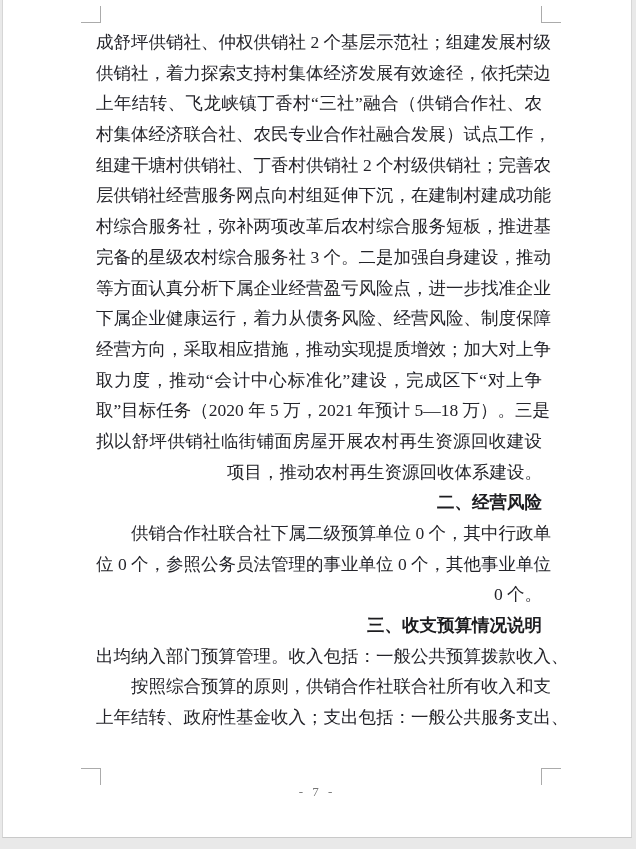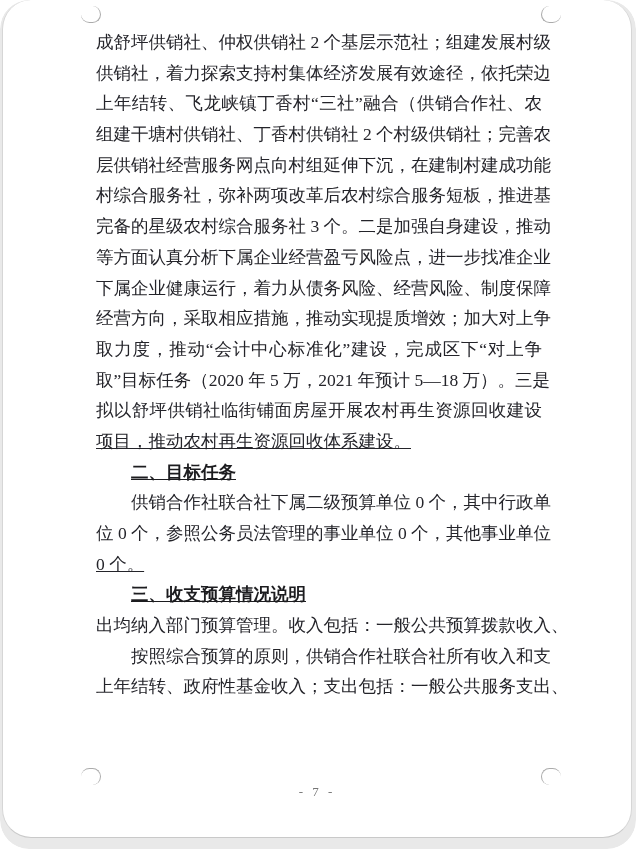--- a/index.html
+++ b/index.html
@@ -3,21 +3,21 @@
 <meta charset="utf-8">
 <style>
   :root {
     --text: #24242a;
     --page-bg: #ffffff;
     --outside-bg: #e9e9e9;
     --crop-mark: #ababab;
     --page-number: #757575;
     --page-edge: #d6d6d6;
   }
-  * { margin: 0; padding: 0; box-sizing: border-box; border-radius: 29px; }
+  * { margin: 0; padding: 0; box-sizing: border-box; }
   html, body { background: #ffffff; }
   .viewport {
     position: relative;
     width: 636px;
     height: 849px;
     background: var(--outside-bg);
     overflow: hidden;
     font-family: "Liberation Serif", "DejaVu Serif", serif;
   }
   .page {
@@ -46,23 +46,22 @@
   }
   .line {
     height: 30.7px;
     line-height: 30.7px;
     white-space: nowrap;
     text-align: justify;
     text-align-last: justify;
     text-justify: inter-character;
   }
   .line.flush {
-    text-align: left;
+    text-align: right;
     text-align-last: auto;
-    text-decoration: underline;
   }
   .line.indent { text-indent: 35px; }
   .line.heading { font-weight: bold; color: #1c1c1f; }
   .pagenum {
     position: absolute;
     left: 0;
     top: 784px;
     width: 100%;
     text-align: center;
     font-size: 13px;
@@ -79,32 +78,33 @@
 
     <div class="crop-mark tl"></div>
     <div class="crop-mark tr"></div>
     <div class="crop-mark bl"></div>
     <div class="crop-mark br"></div>
 
     <div class="textblock">
       <div class="line">成舒坪供销社、仲权供销社 2 个基层示范社；组建发展村级</div>
       <div class="line">供销社，着力探索支持村集体经济发展有效途径，依托荣边</div>
       <div class="line">上年结转、飞龙峡镇丁香村“三社”融合（供销合作社、农</div>
+      <div class="line">村集体经济联合社、农民专业合作社融合发展）试点工作，</div>
       <div class="line">组建干塘村供销社、丁香村供销社 2 个村级供销社；完善农</div>
       <div class="line">层供销社经营服务网点向村组延伸下沉，在建制村建成功能</div>
       <div class="line">村综合服务社，弥补两项改革后农村综合服务短板，推进基</div>
       <div class="line">完备的星级农村综合服务社 3 个。二是加强自身建设，推动</div>
       <div class="line">等方面认真分析下属企业经营盈亏风险点，进一步找准企业</div>
       <div class="line">下属企业健康运行，着力从债务风险、经营风险、制度保障</div>
       <div class="line">经营方向，采取相应措施，推动实现提质增效；加大对上争</div>
       <div class="line">取力度，推动“会计中心标准化”建设，完成区下“对上争</div>
       <div class="line">取”目标任务（2020 年 5 万，2021 年预计 5—18 万）。三是</div>
       <div class="line">拟以舒坪供销社临街铺面房屋开展农村再生资源回收建设</div>
       <div class="line flush">项目，推动农村再生资源回收体系建设。</div>
-      <div class="line heading indent flush">二、目标任务</div>
+      <div class="line heading indent flush">二、经营风险</div>
       <div class="line indent">供销合作社联合社下属二级预算单位 0 个，其中行政单</div>
       <div class="line">位 0 个，参照公务员法管理的事业单位 0 个，其他事业单位</div>
       <div class="line flush">0 个。</div>
       <div class="line heading indent flush">三、收支预算情况说明</div>
       <div class="line">出均纳入部门预算管理。收入包括：一般公共预算拨款收入、</div>
       <div class="line indent">按照综合预算的原则，供销合作社联合社所有收入和支</div>
       <div class="line">上年结转、政府性基金收入；支出包括：一般公共服务支出、</div>
     </div>
 
     <div class="pagenum">- 7 -</div>

